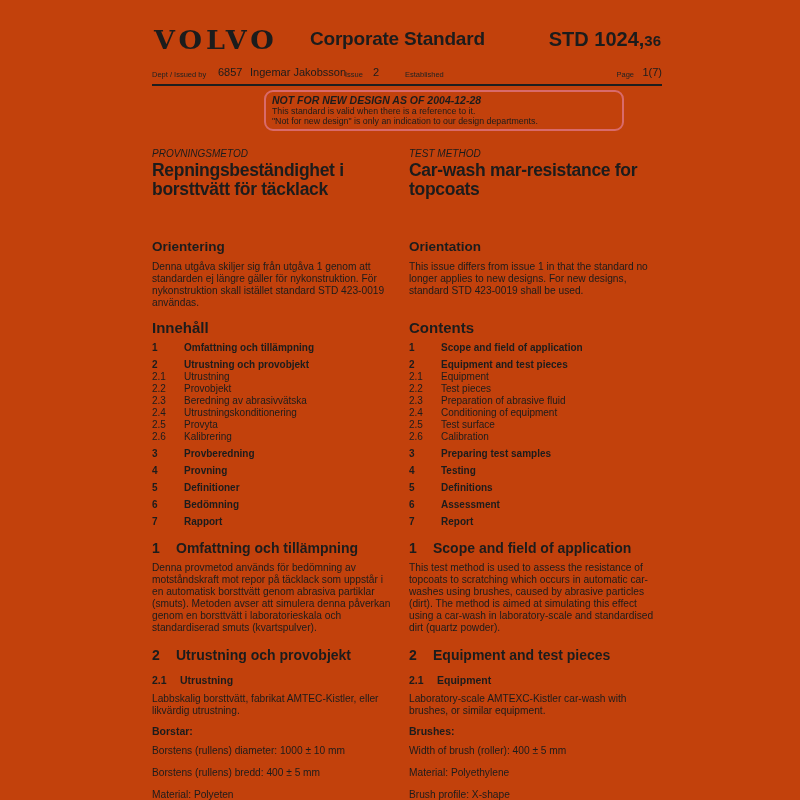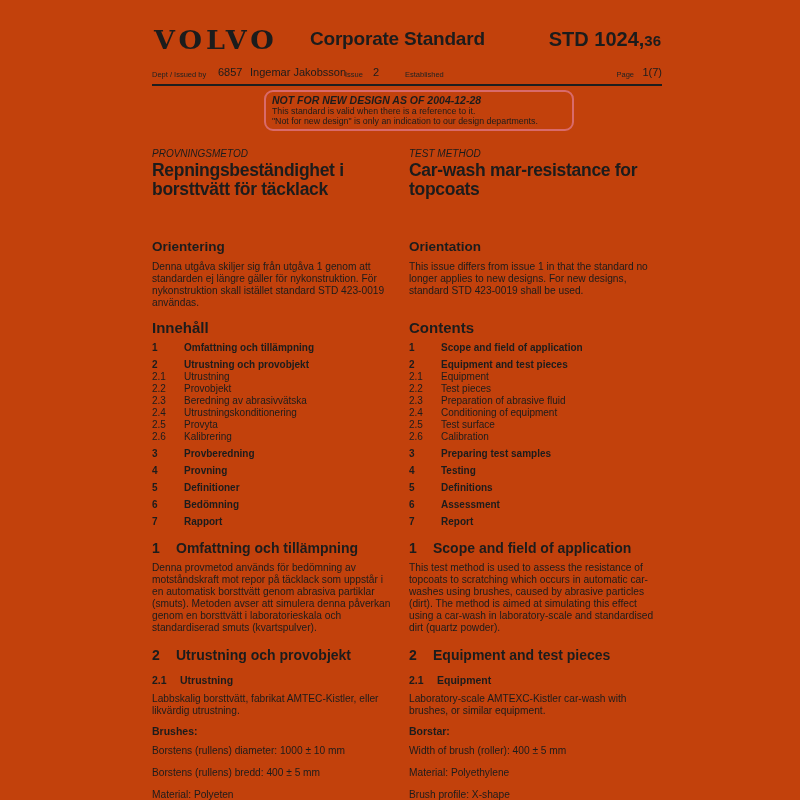--- a/index.html
+++ b/index.html
@@ -31,21 +31,21 @@
   .m-issue-lbl { left:193px; top:5px; }
   .m-issue-val { left:221px; top:1px; }
   .m-est-lbl { left:253px; top:5px; }
   .m-page-lbl { right:28px; top:5px; }
   .m-page-val { right:0; top:1px; }
 
   .rule { border-top:2px solid #1e1e1e; margin-top:4px; }
 
   
   .notice {
-    margin:4px 0 0 112px; width:310px;
+    margin:4px 0 0 112px; width:360px;
     border:2px solid #d96a6a; border-radius:9px;
     padding:2px 6px 3px;
   }
   .notice .t { font-size:10.5px; font-weight:700; font-style:italic; line-height:12px; white-space:nowrap; }
   .notice .s { font-size:8.8px; line-height:10px; white-space:nowrap; }
 
   
   .cols { display:grid; grid-template-columns:243px 1fr; column-gap:14px; margin-top:3px; }
 
   .kicker { font-size:10px; margin-top:14px;font-style:italic; }
@@ -260,22 +260,22 @@
           <span>Utrustning</span>
         </div>
       <div class="sec-head h3 mt11">
           <span class="n">2.1</span>
           <span>Equipment</span>
         </div>
 
       <div class="para mt7">Labbskalig borsttvätt, fabrikat AMTEC-Kistler, eller likvärdig utrustning.</div>
       <div class="para mt7">Laboratory-scale AMTEXC-Kistler car-wash with brushes, or similar equipment.</div>
 
+      <div class="spec-head mt8">Borstar:</div>
       <div class="spec-head mt8">Brushes:</div>
-      <div class="spec-head mt8">Borstar:</div>
 
       <div class="mt8">
         <div class="spec-line">Borstens (rullens) diameter: 1000 ± 10 mm</div>
         <div class="spec-line">Borstens (rullens) bredd: 400 ± 5 mm</div>
         <div class="spec-line">Material: Polyeten</div>
         <div class="spec-line">Borstprofil: X-formad</div>
       </div>
       <div class="mt8">
         <div class="spec-line">Width of brush (roller): 400 ± 5 mm</div>
         <div class="spec-line">Material: Polyethylene</div>

